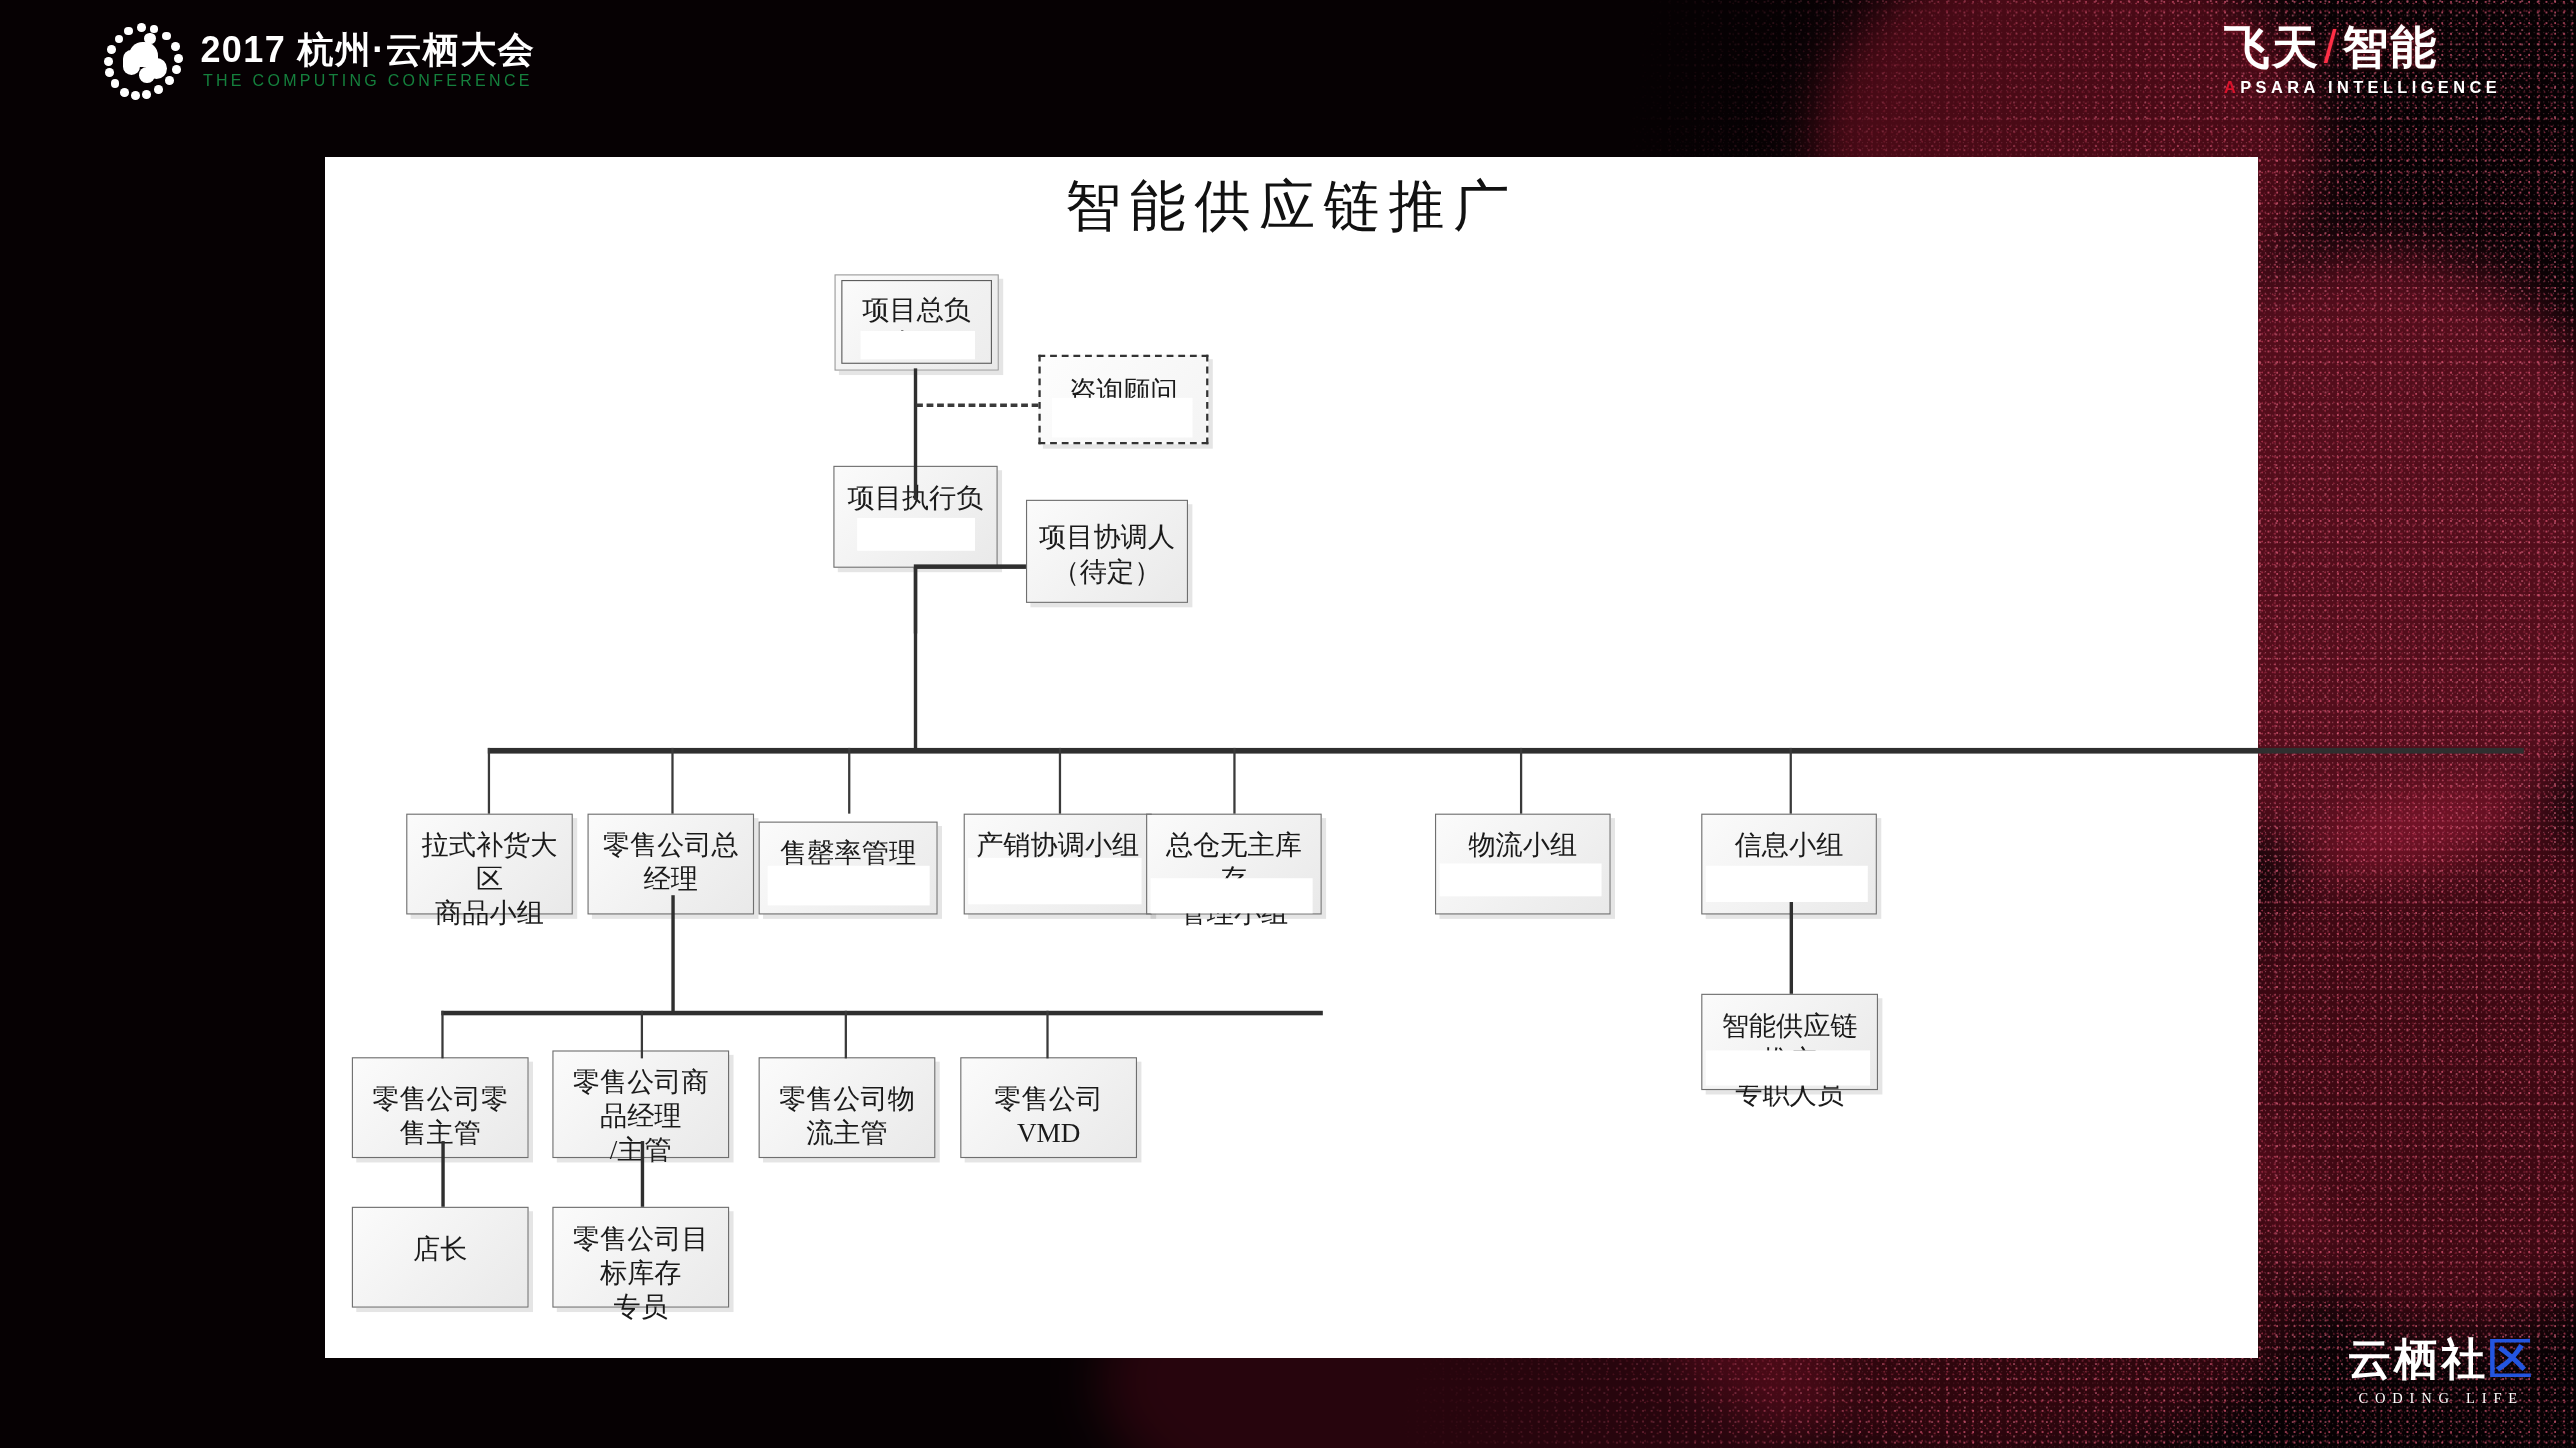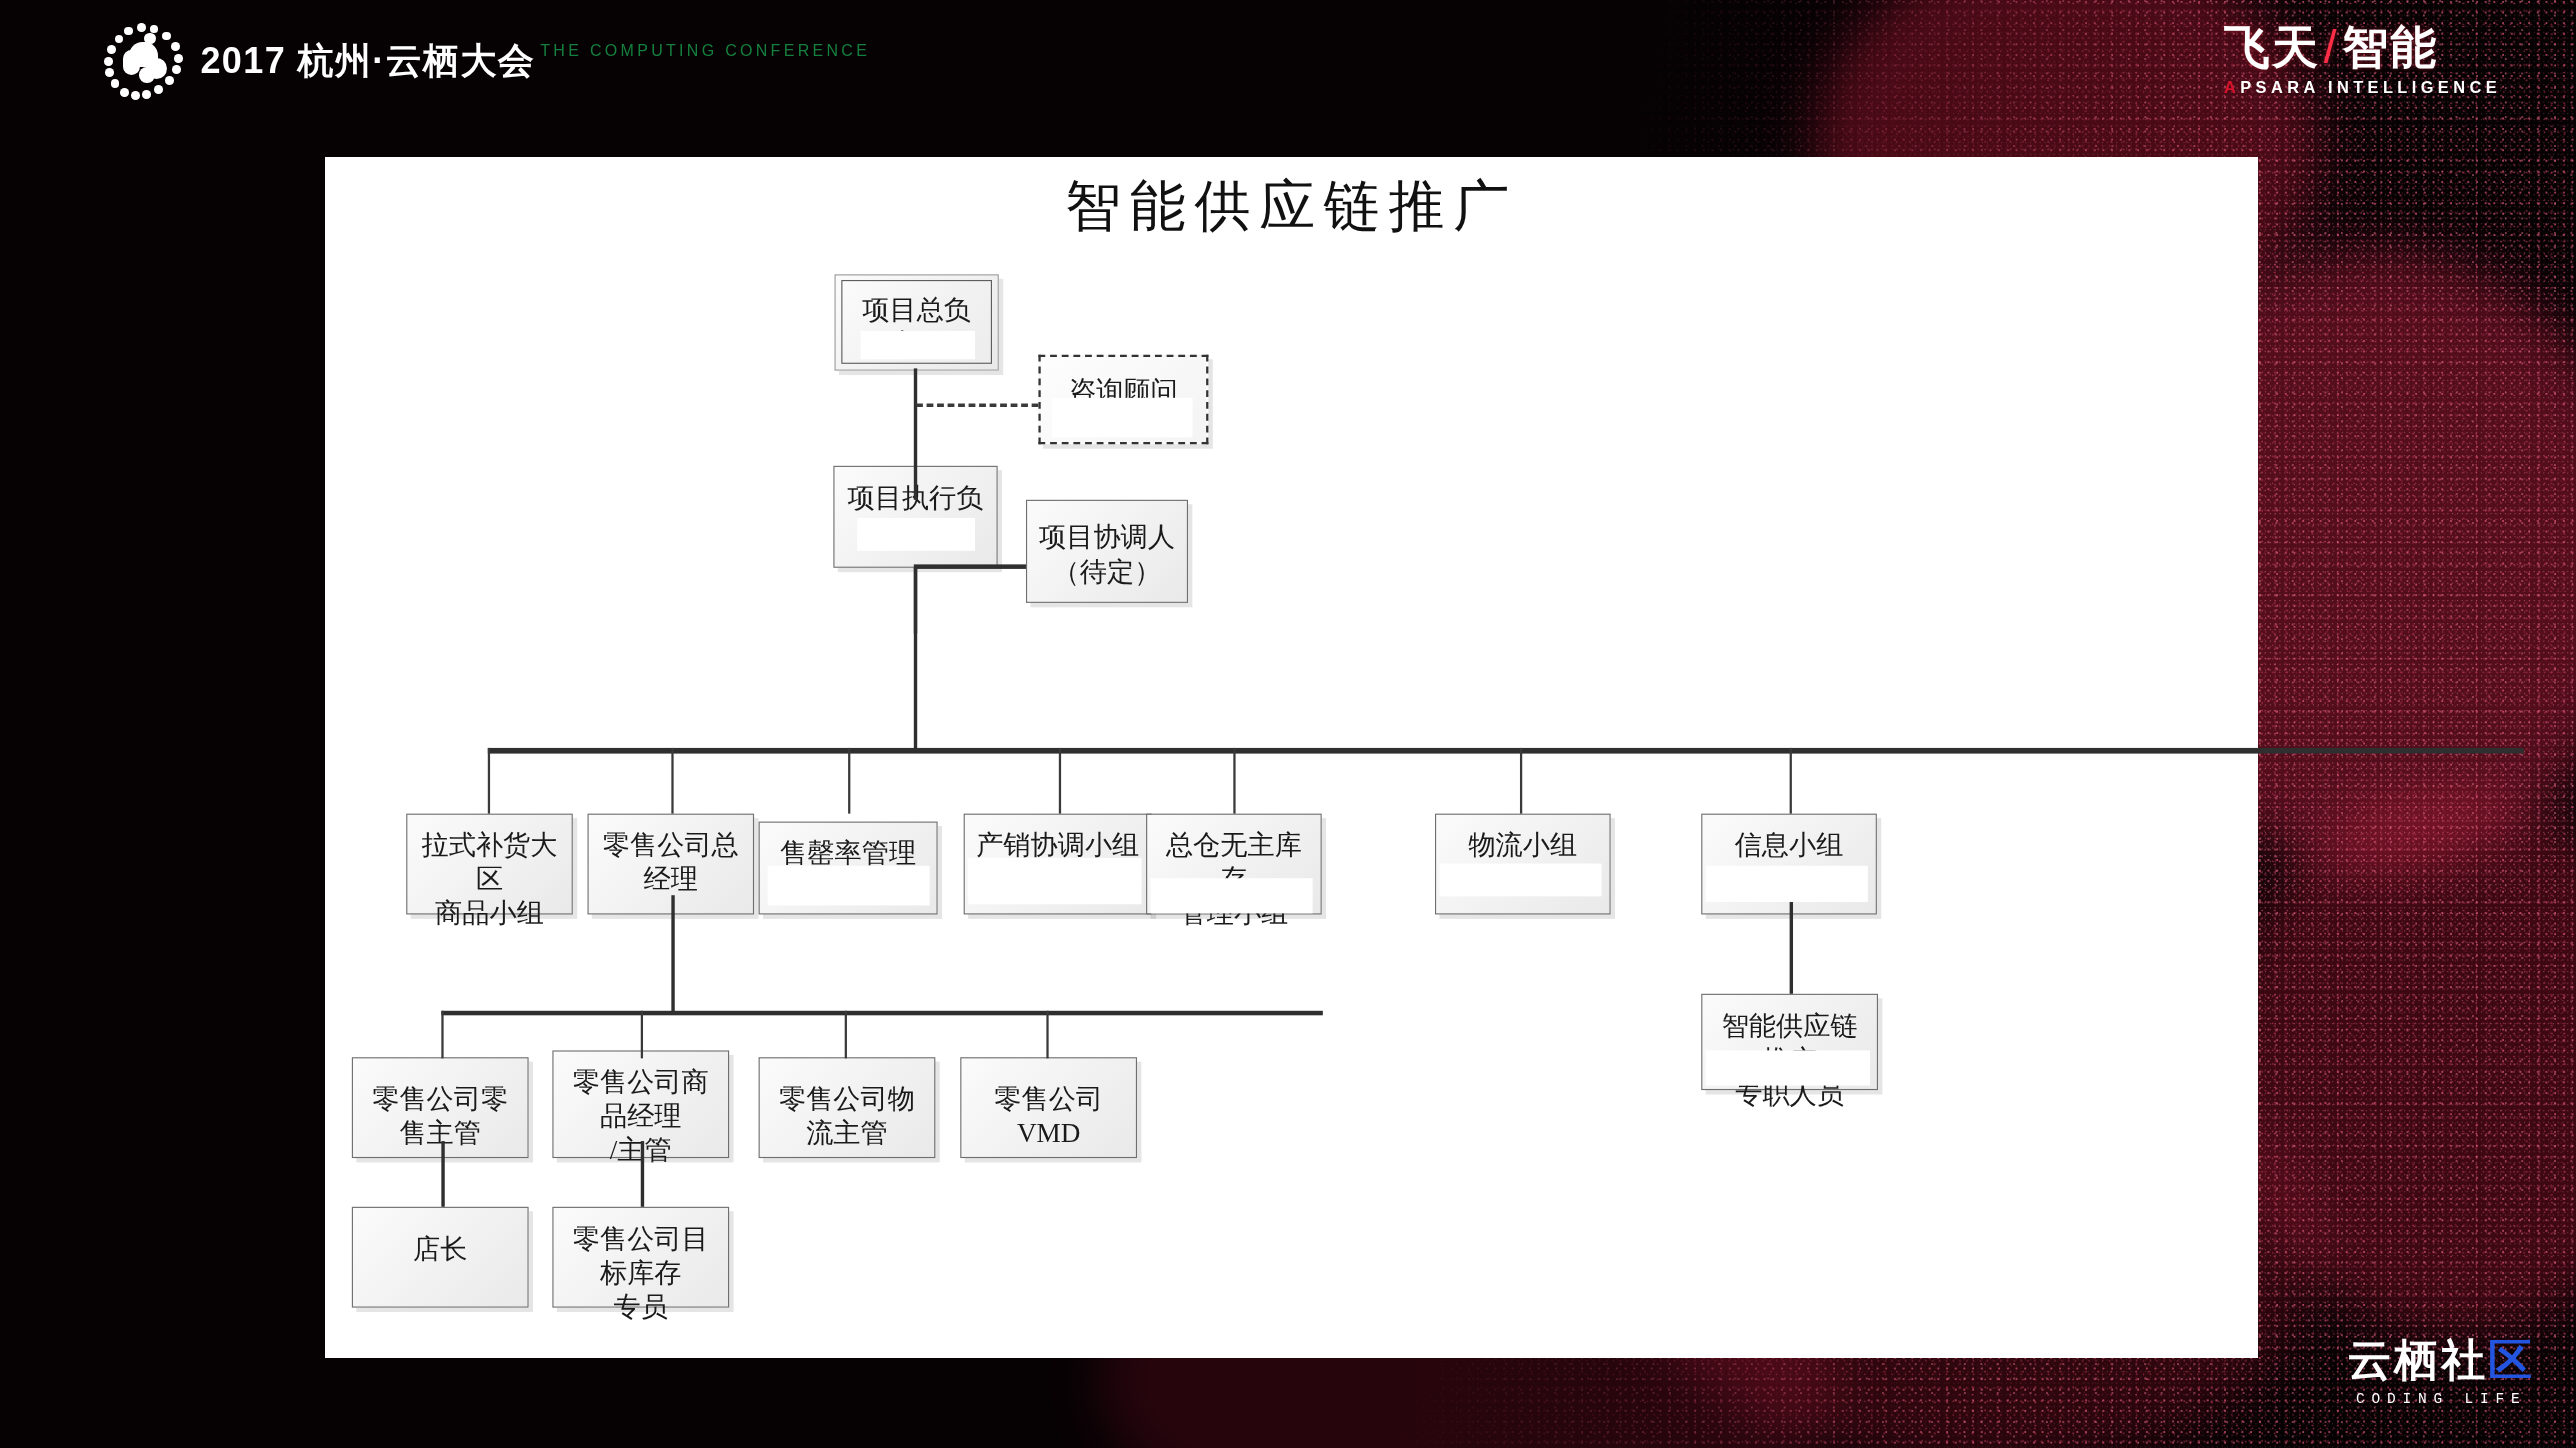--- a/index.html
+++ b/index.html
@@ -33,21 +33,21 @@
   #conf-logo{
     position:absolute; left:104px; top:21px; z-index:6;
     display:flex; align-items:center; gap:17.4px;
   }
   #conf-logo .mark{
     width:79px; height:79px; position:relative; flex:0 0 auto;
   }
   #conf-logo .mark i{
     position:absolute; background:#fff; border-radius:50%; display:block;
   }
-  #conf-logo .wordmark{ display:flex; flex-direction:row; gap:5px; }
+  #conf-logo .wordmark{ display:flex; flex-direction:column; gap:5px;align-items:center; }
   #conf-logo .line1{
     color:#fff; font-family:"Liberation Sans","DejaVu Sans",sans-serif;
     font-size:36px; font-weight:700; letter-spacing:1.4px; line-height:1;
     white-space:nowrap;
   }
   #conf-logo .line2{
     color:#15803d; font-family:"Liberation Sans","DejaVu Sans",sans-serif;
     font-size:16px; letter-spacing:3.3px; line-height:1; white-space:nowrap;
   }
 
@@ -75,21 +75,21 @@
     position:absolute; right:41px; bottom:42px; z-index:6; text-align:center;
   }
   #community .cn{
     color:#fff; font-family:"Liberation Sans","DejaVu Sans",sans-serif;
     font-size:44px; font-weight:700; letter-spacing:2.9px; line-height:1;
     white-space:nowrap;
   }
   #community .cn .sq{ color:#2355e0; }
   #community .en{
     margin-top:8.7px; color:#fff;
-    font-family:Liberation Mono, monospace;
+    font-family:Liberation Serif, serif;
     font-size:14.5px; letter-spacing:6.8px; white-space:nowrap;
   }
 
   
   #slide{
     position:absolute; left:325px; top:157px;
     width:1933px; height:1201px;
     background:#ffffff; z-index:4;
   }
   #slide-title{

